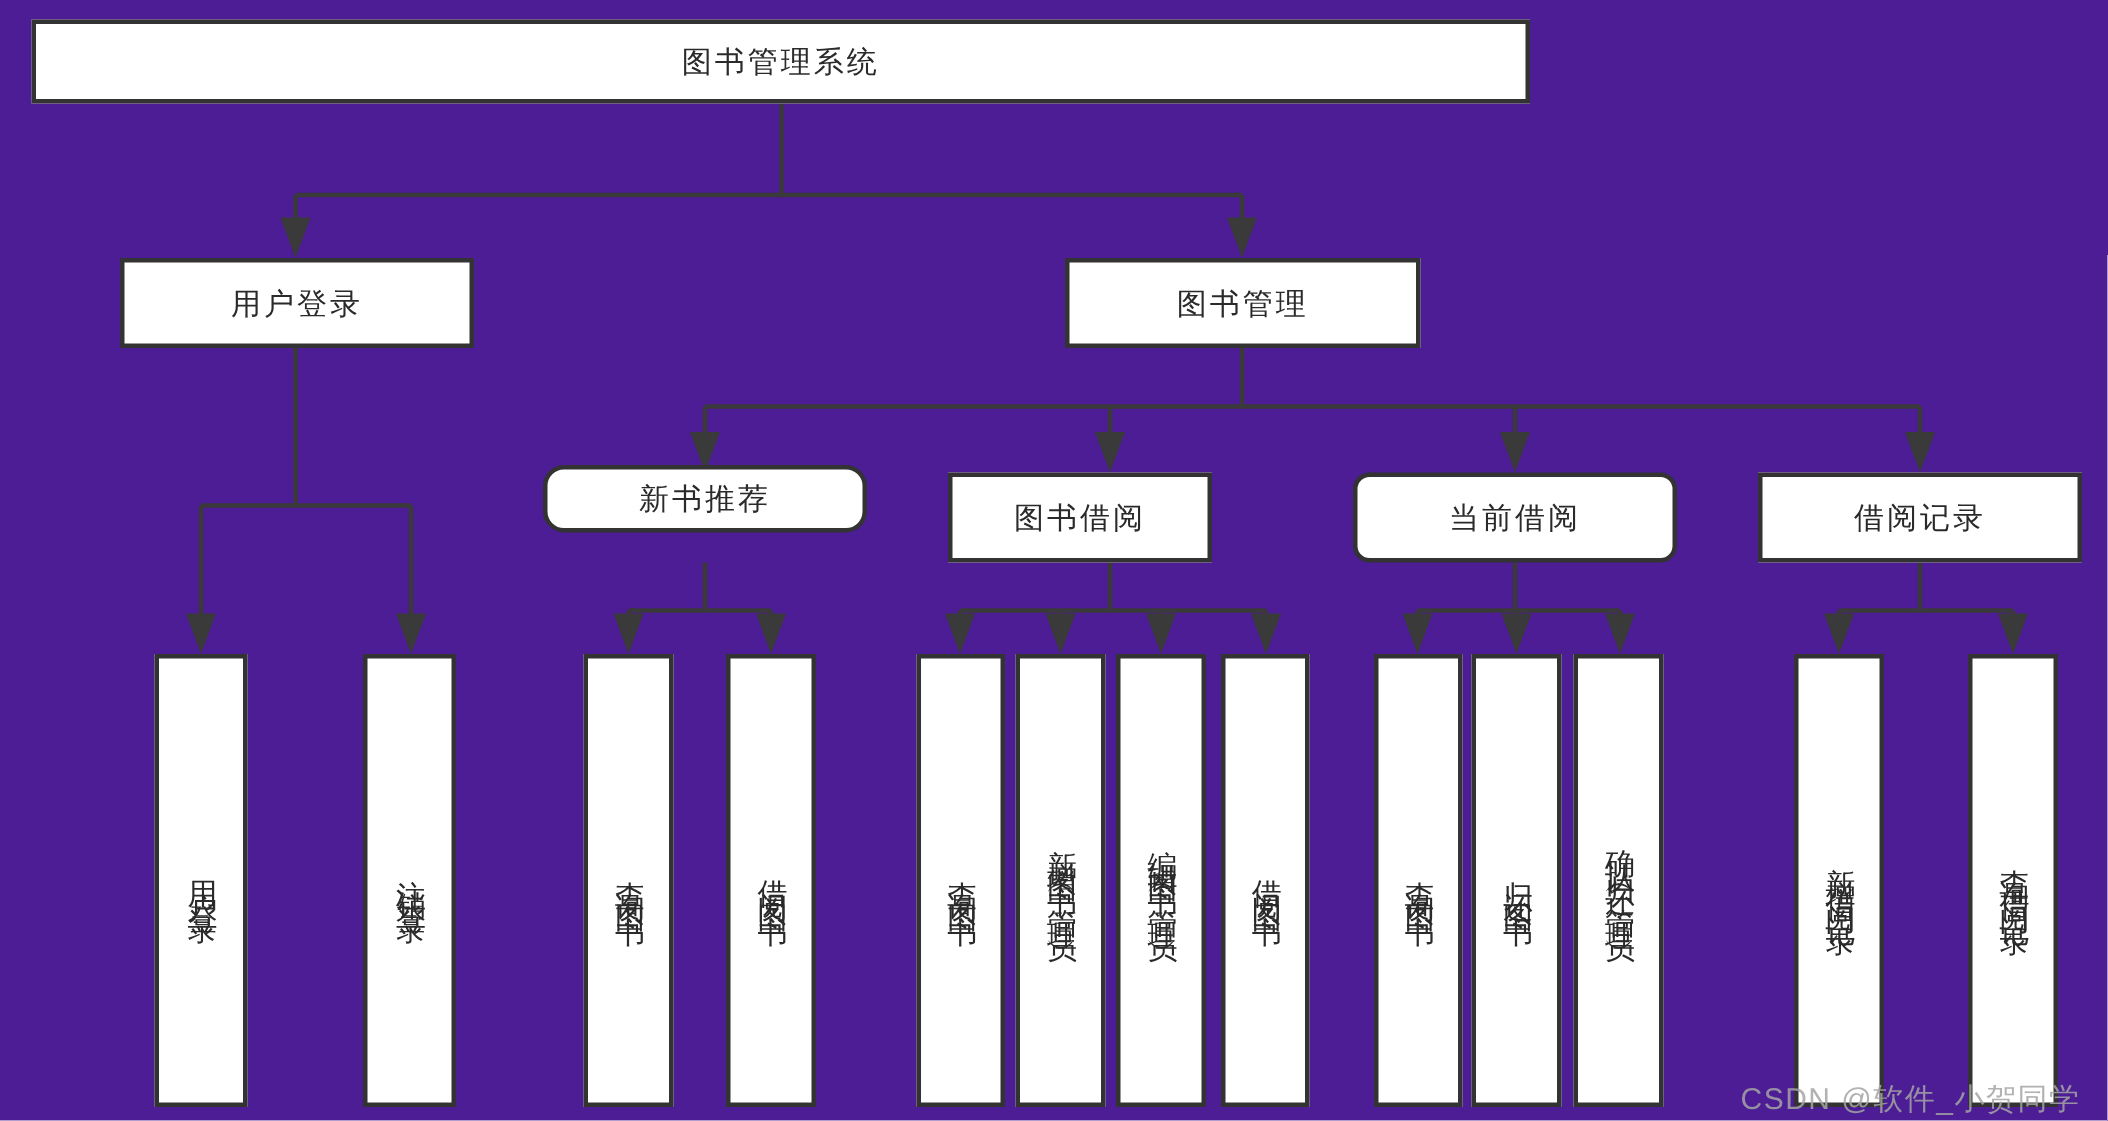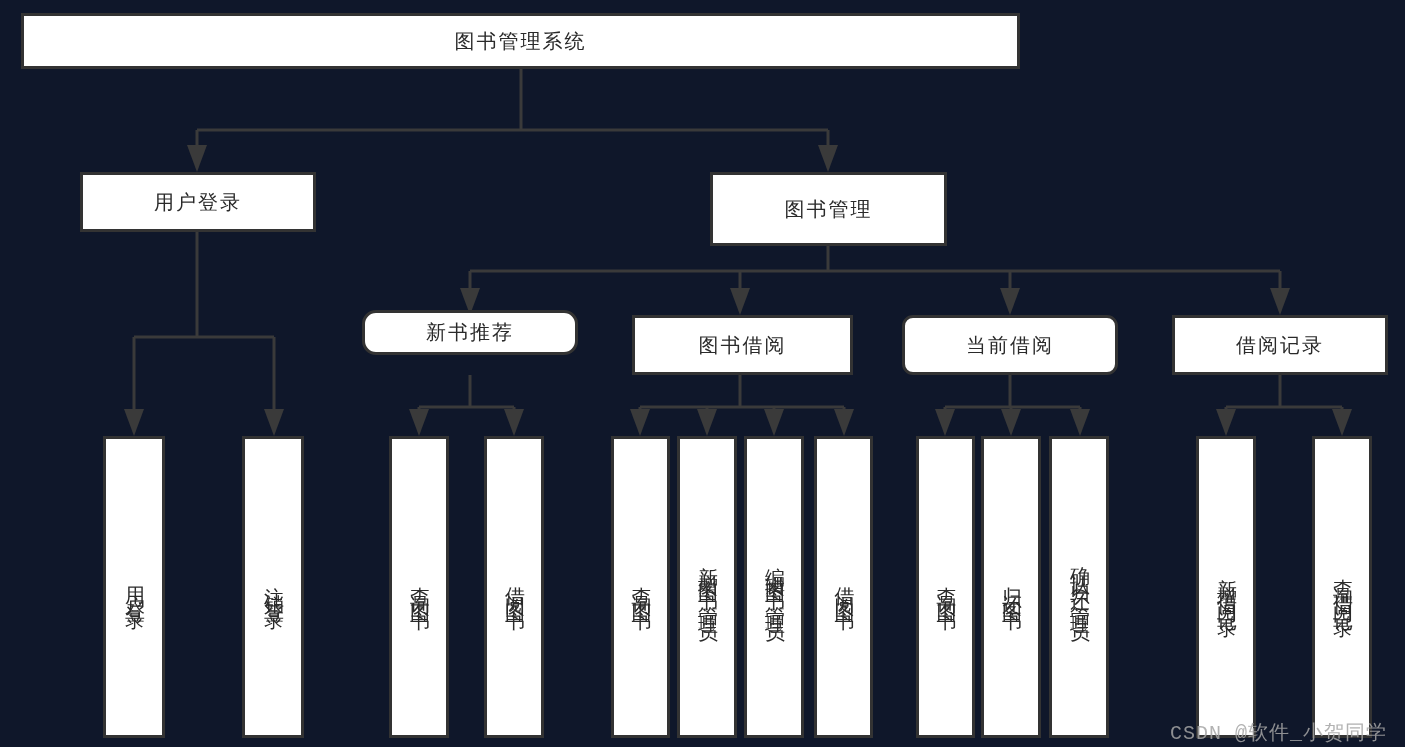--- a/index.html
+++ b/index.html
@@ -1,21 +1,21 @@
 <!DOCTYPE html>
 <html><head>
 <meta charset="utf-8">
 <style>
   html, body { margin: 0; padding: 0; background: #ffffff; }
   .canvas {
     position: relative;
     width: 1405px;
     height: 747px;
-    background: #0f172a;
-    font-family: Liberation Mono, monospace;
+    background: #4c1d95;
+    font-family: Liberation Sans, sans-serif;
     overflow: hidden;
     text-align: right;
   }
   svg.connectors {
     position: absolute;
     left: 0; top: 0;
     width: 1405px; height: 747px;
   }
   .box {
     position: absolute;
@@ -94,28 +94,28 @@
     </g>
   </svg>
 
   <div class="box" style="left:21px; top:13px; width:999px; height:56px;">
     <span class="hlabel">图书管理系统</span>
   </div>
 
   <div class="box" style="left:80px; top:172px; width:236px; height:60px;">
     <span class="hlabel">用户登录</span>
   </div>
-  <div class="box" style="left:710px; top:172px; width:237px; height:74px;">
+  <div class="box" style="left:710px; top:172px; width:237px; height:60px;">
     <span class="hlabel">图书管理</span>
   </div>
 
   <div class="box" style="left:362px; top:310px; width:216px; height:45px;border-radius:14px;">
     <span class="hlabel">新书推荐</span>
   </div>
-  <div class="box" style="left:632px; top:315px; width:221px; height:60px;">
+  <div class="box" style="left:632px; top:315px; width:176px; height:60px;">
     <span class="hlabel">图书借阅</span>
   </div>
   <div class="box" style="left:902px; top:315px; width:216px; height:60px;border-radius:11px;">
     <span class="hlabel">当前借阅</span>
   </div>
   <div class="box" style="left:1172px; top:315px; width:216px; height:60px;">
     <span class="hlabel">借阅记录</span>
   </div>
 
   <div class="box" style="left:103px; top:436px; width:62px; height:302px;">

